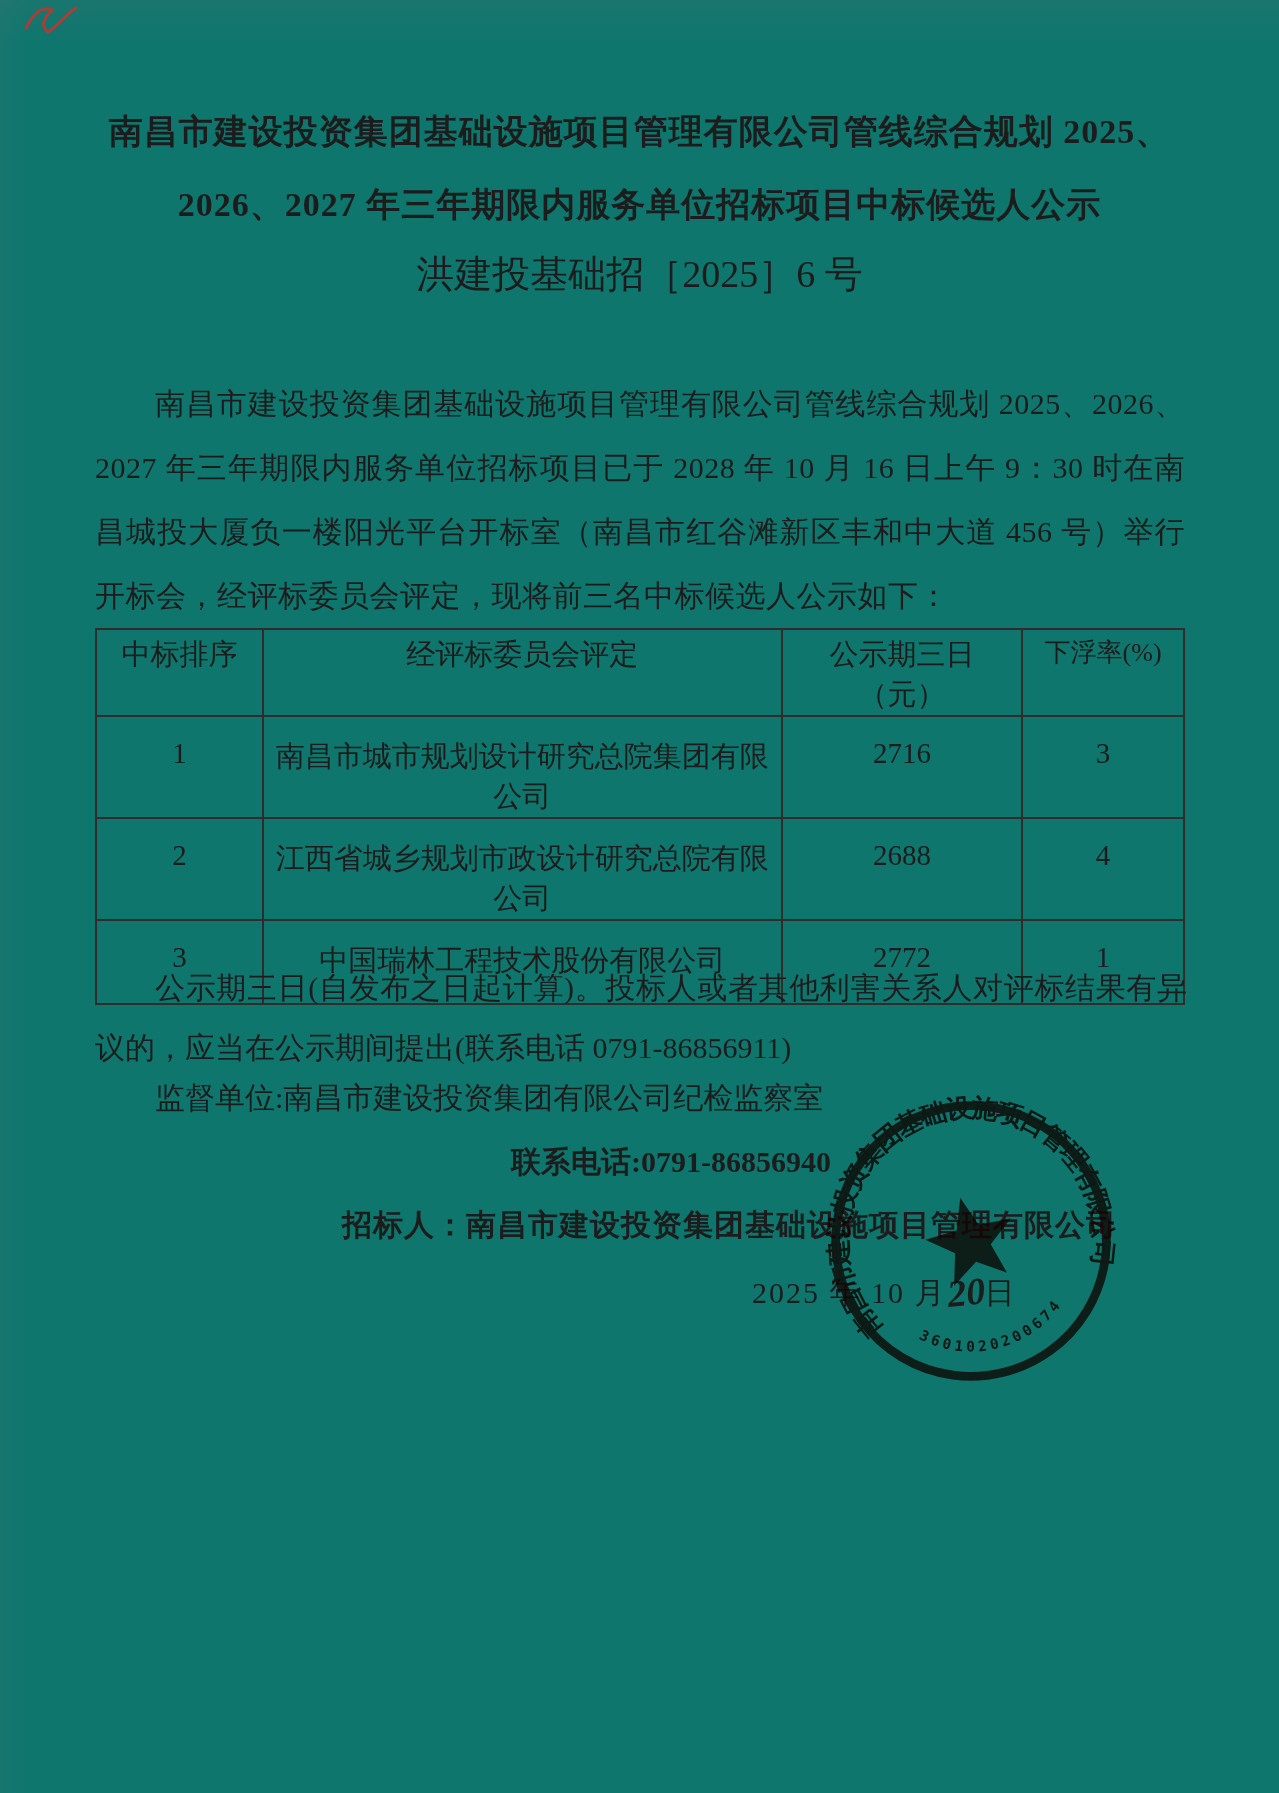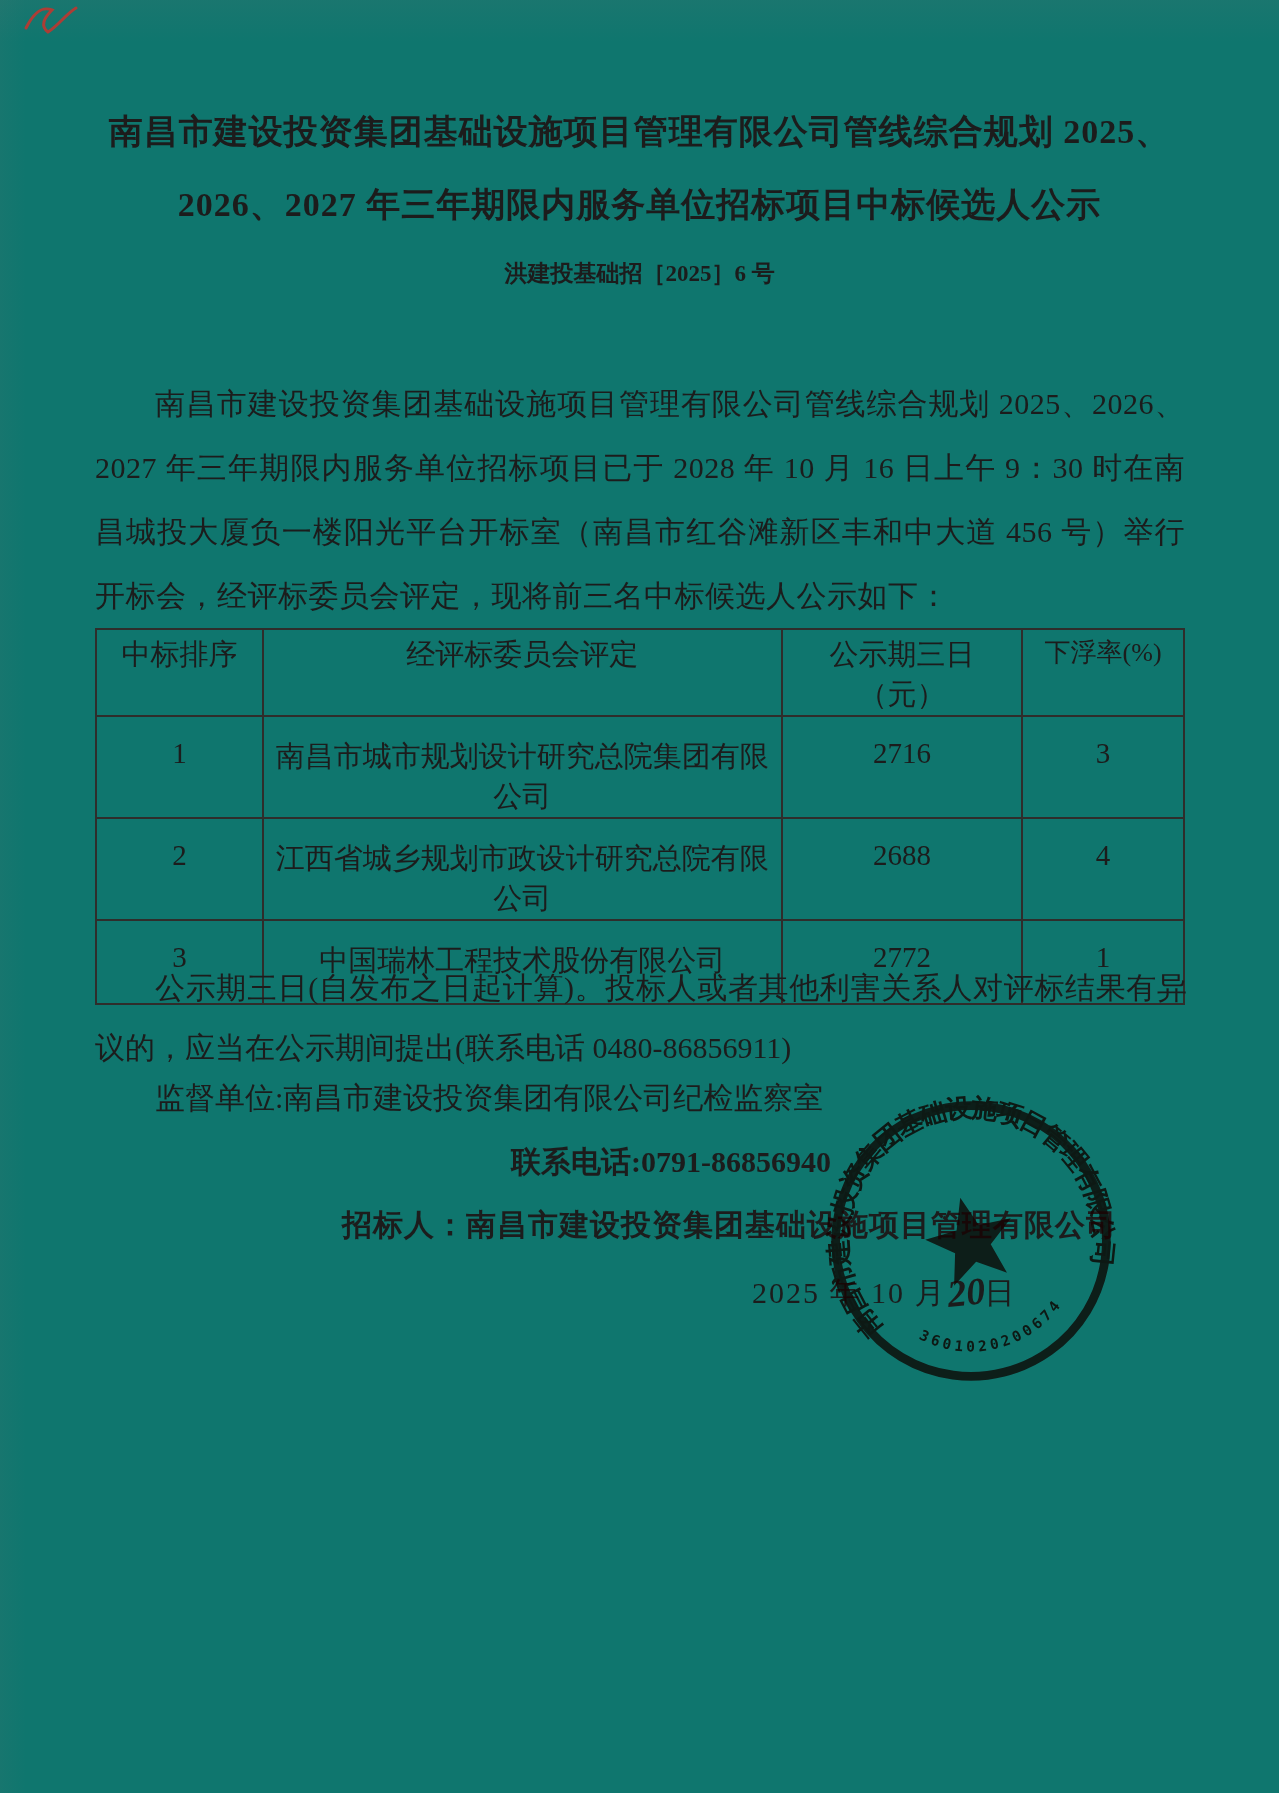--- a/index.html
+++ b/index.html
@@ -21,21 +21,21 @@
     position:absolute;left:0;top:0;width:26px;height:100%;
     background:linear-gradient(90deg,rgba(120,120,118,0.08),rgba(120,120,118,0));
     pointer-events:none;
   }
   .corner-mark{position:absolute;left:22px;top:2px;}
   .title-block{
     position:absolute;top:95px;left:0;width:100%;
     text-align:center;font-weight:bold;
   }
   .title-line{font-size:34px;line-height:73px;letter-spacing:1px;}
-  .doc-no{font-size:23px;line-height:66px;font-weight:bold;}
+  .doc-no{font-size:38px;line-height:66px;font-weight:normal;}
   .intro{
     position:absolute;top:372px;left:95px;width:1090px;
     font-size:30px;line-height:64px;
     text-align:justify;text-indent:2em;
     letter-spacing:0.5px;
   }
   table.bid-table{
     position:absolute;top:628px;left:95px;width:1090px;
     border-collapse:collapse;table-layout:fixed;
     font-size:29px;color:#1c1c1c;
@@ -131,21 +131,21 @@
       </tr>
       <tr>
         <td>3</td>
         <td>中国瑞林工程技术股份有限公司</td>
         <td>2772</td>
         <td>1</td>
       </tr>
     </tbody>
   </table>
 
-  <div class="notice">公示期三日(自发布之日起计算)。投标人或者其他利害关系人对评标结果有异议的，应当在公示期间提出(联系电话 0480-86856911)</div>
+  <div class="notice">公示期三日(自发布之日起计算)。投标人或者其他利害关系人对评标结果有异议的，应当在公示期间提出(联系电话 0791-86856911)</div>
 
   <div class="supervisor">监督单位:南昌市建设投资集团有限公司纪检监察室</div>
 
   <div class="phone">联系电话:0791-86856940</div>
 
   <div class="tenderer">招标人：南昌市建设投资集团基础设施项目管理有限公司</div>
 
   <div class="sign-date">
     <span>2025 年 10 月</span><span class="hand-day">20</span><span>日</span>
   </div>

